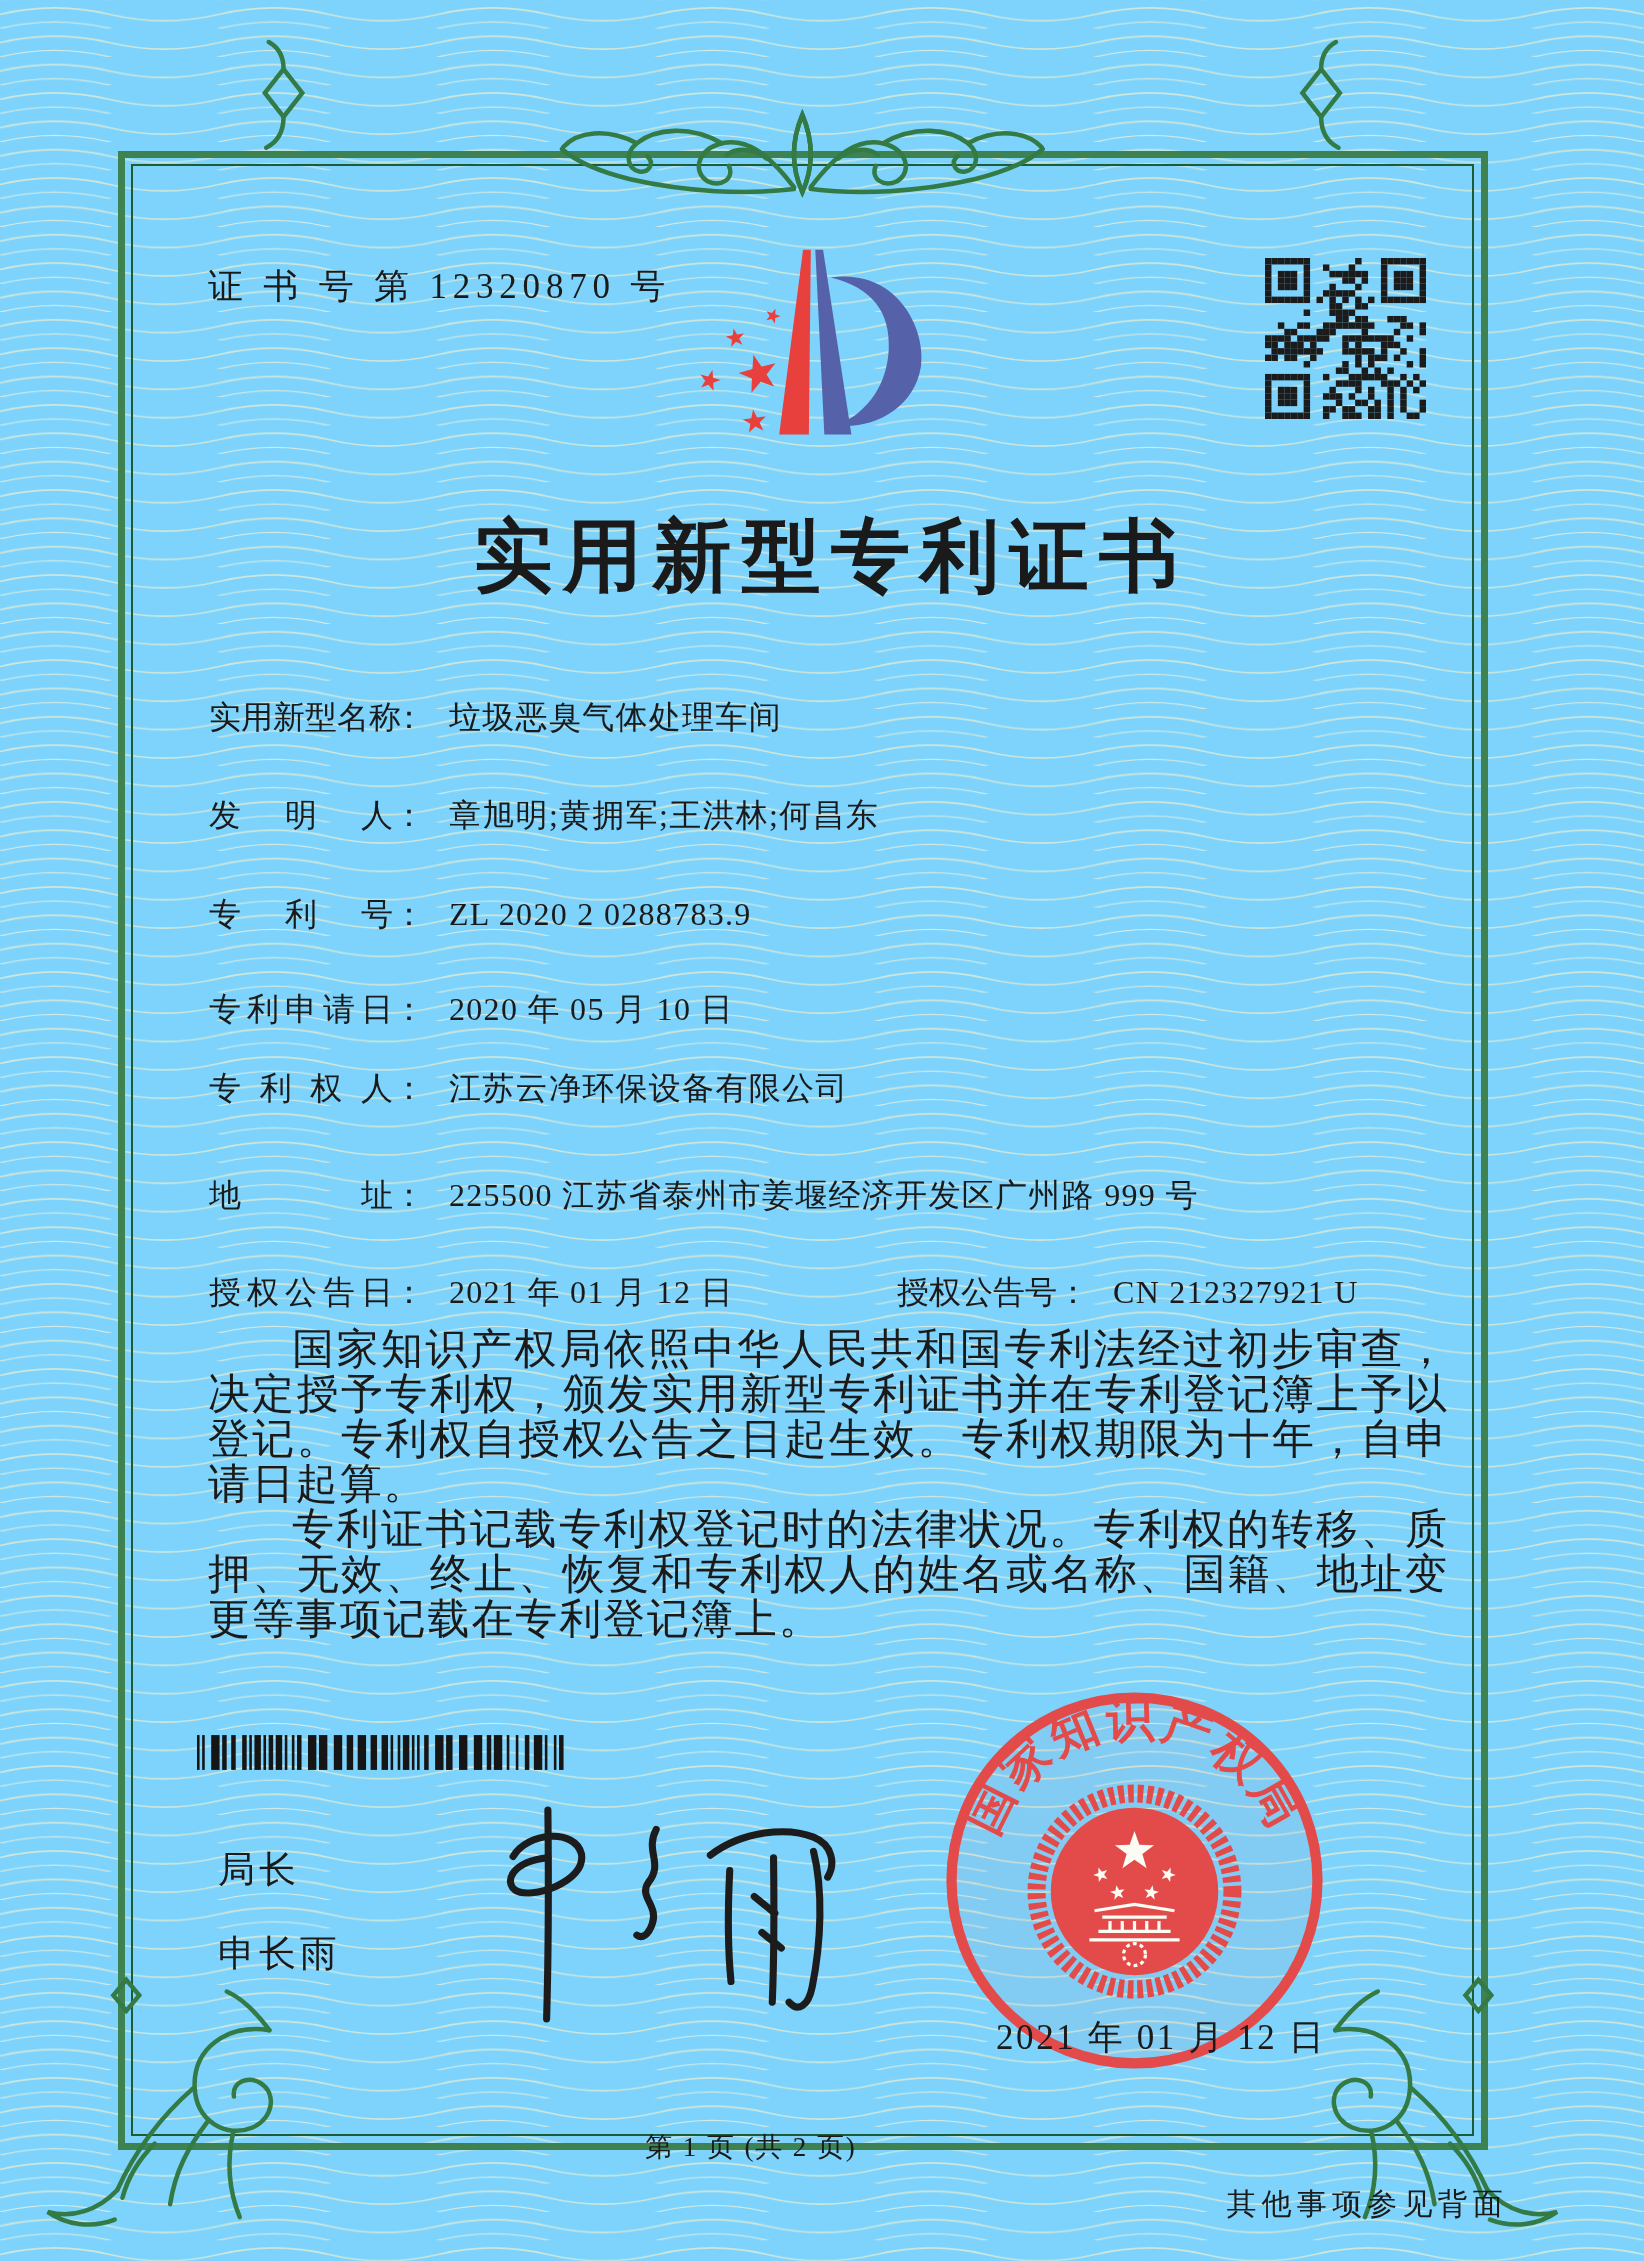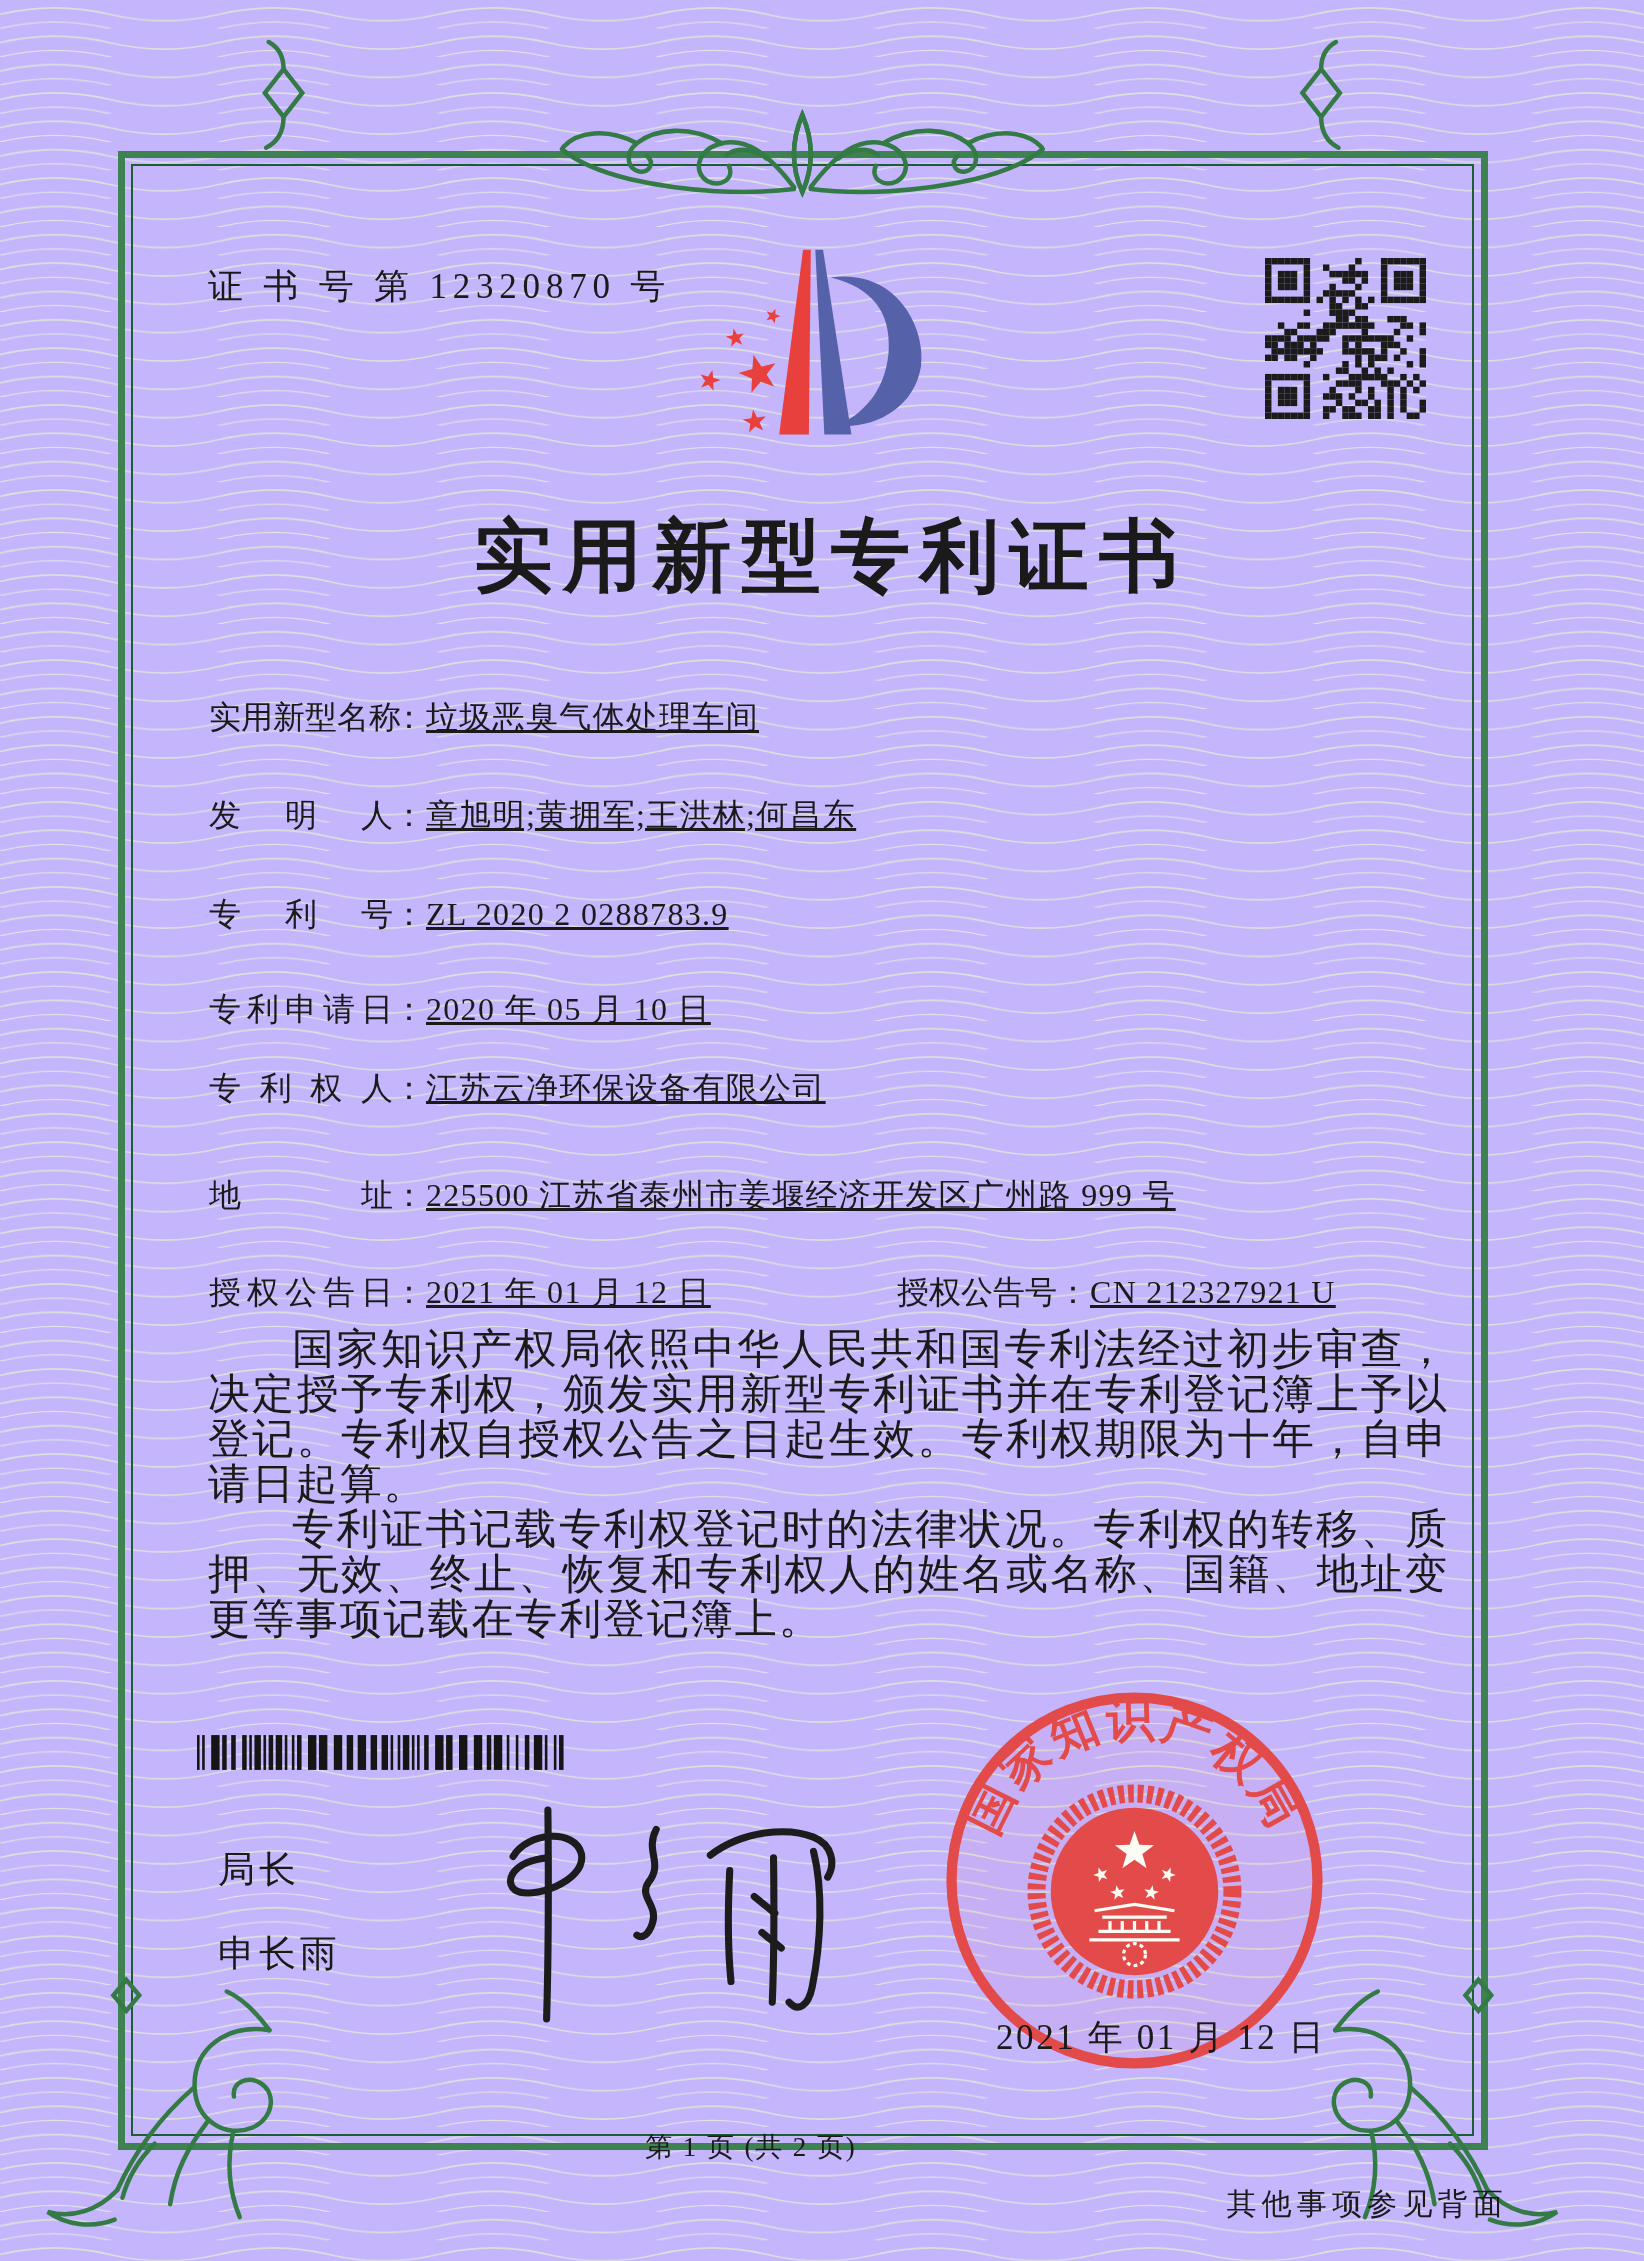--- a/index.html
+++ b/index.html
@@ -1,20 +1,20 @@
 <!DOCTYPE html>
 <html style="font-size:10.3px"><head>
 <meta charset="utf-8">
 <style>
   html,body{margin:0;padding:0;}
   body{background:#9a9a9a;font-family:"Liberation Serif", serif;}
   .page{
     position:relative;
     width:1644px;height:2261px;
-    background:#c4b5fd;
+    background:#7dd3fc;
     overflow:hidden;
     color:#1a1a1a;
   }
   .bgwaves{position:absolute;left:0;top:0;width:100%;height:100%;z-index:0;}
   .ornaments{position:absolute;left:0;top:0;width:100%;height:100%;z-index:1;pointer-events:none;}
   .frame-band{
     position:absolute;left:118px;top:151px;width:1370px;height:1999px;
     border:7px solid #3e8252;box-sizing:border-box;z-index:1;
   }
   .frame-line{
@@ -27,21 +27,21 @@
   }
   .logo{position:absolute;left:676px;top:240px;z-index:2;}
   .qr{position:absolute;left:1265px;top:258px;z-index:2;}
   .main-title{
     position:absolute;left:118px;top:504px;width:1370px;z-index:2;
     text-align:center;font-size:79px;font-weight:bold;letter-spacing:10.3px;padding-left:28px;
   }
   .frow{position:absolute;left:209px;z-index:2;font-size:32px;white-space:nowrap;}
   .flabel{display:inline-block;width:184px;text-align:justify;text-align-last:justify;vertical-align:bottom;}
   .fcolon{display:inline-block;}
-  .fvalue{margin-left:1px;letter-spacing:1.3px;text-decoration:underline;}
+  .fvalue{margin-left:24px;letter-spacing:1.3px;}
   .fpair2{position:absolute;left:688px;top:0;}
   .body-text{
     position:absolute;left:208px;top:1327px;width:1241px;z-index:2;
     font-size:42px;line-height:45px;letter-spacing:1.9px;text-align:justify;
   }
   .body-text p{margin:0;text-indent:2em;}
   .barcode{position:absolute;left:197px;top:1735px;z-index:2;}
   .director-label{position:absolute;left:218px;top:1845px;font-size:37px;letter-spacing:3.9px;z-index:2;}
   .director-name{position:absolute;left:218px;top:1929px;font-size:37px;letter-spacing:3.9px;z-index:2;}
   .signature{position:absolute;left:451px;top:1792px;z-index:3;}

